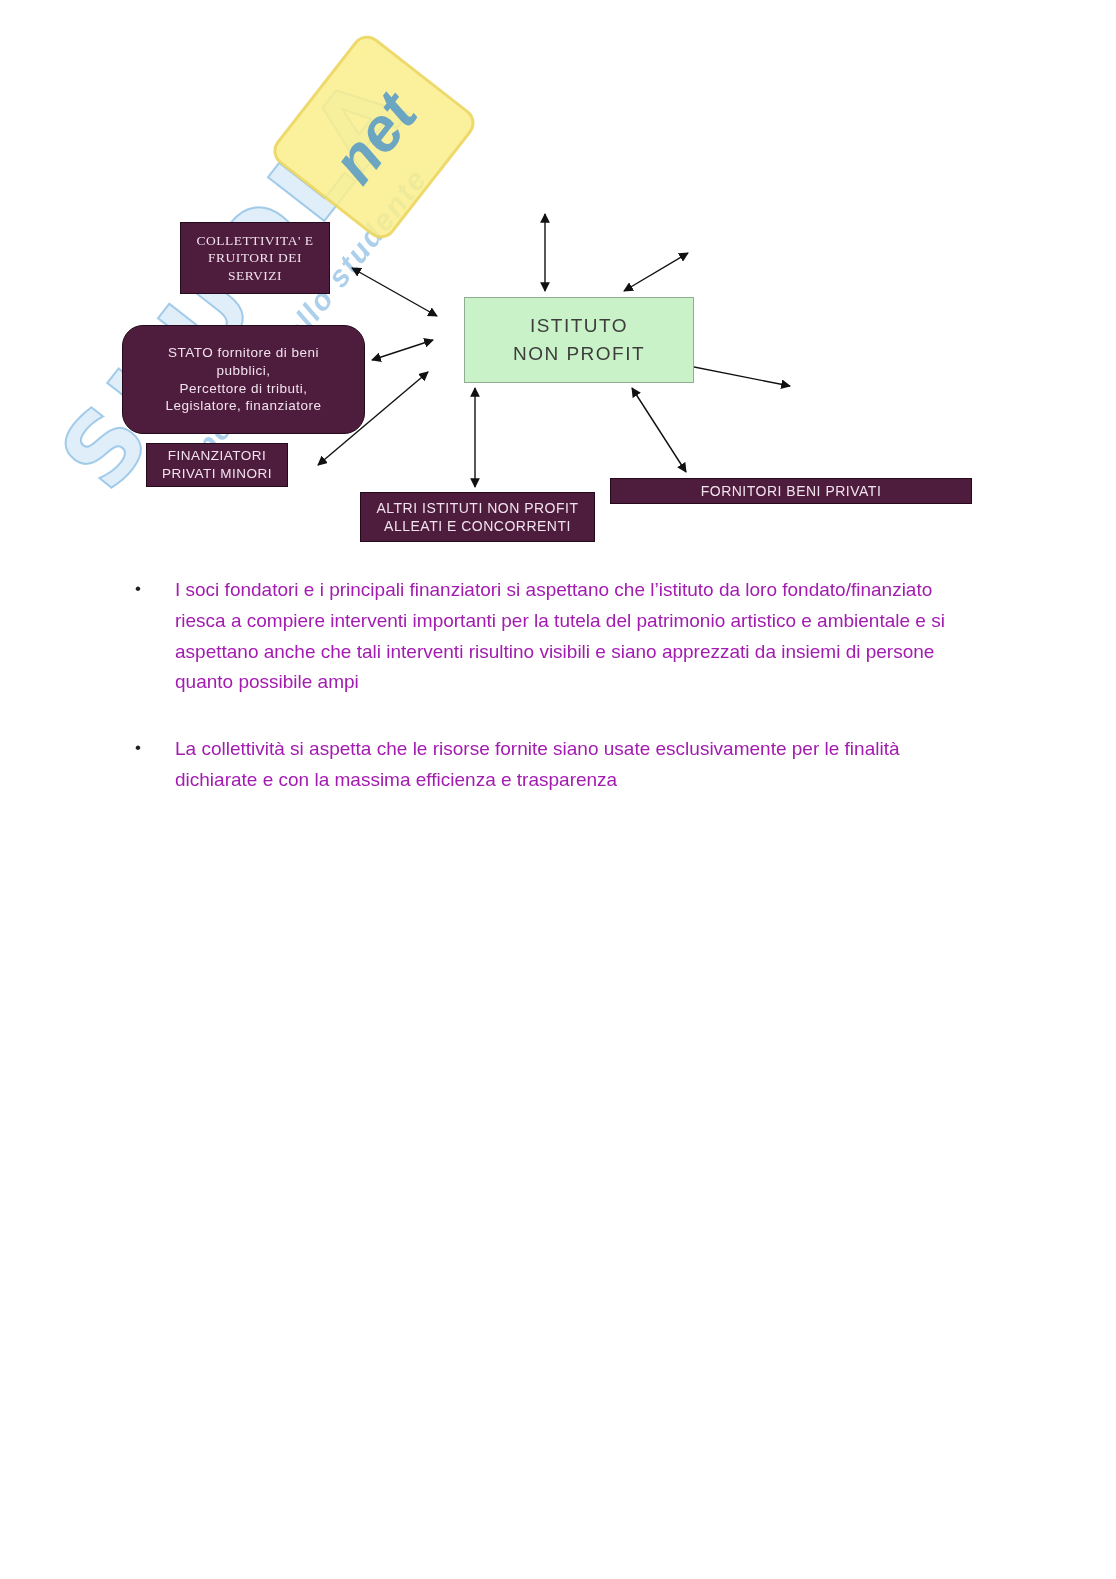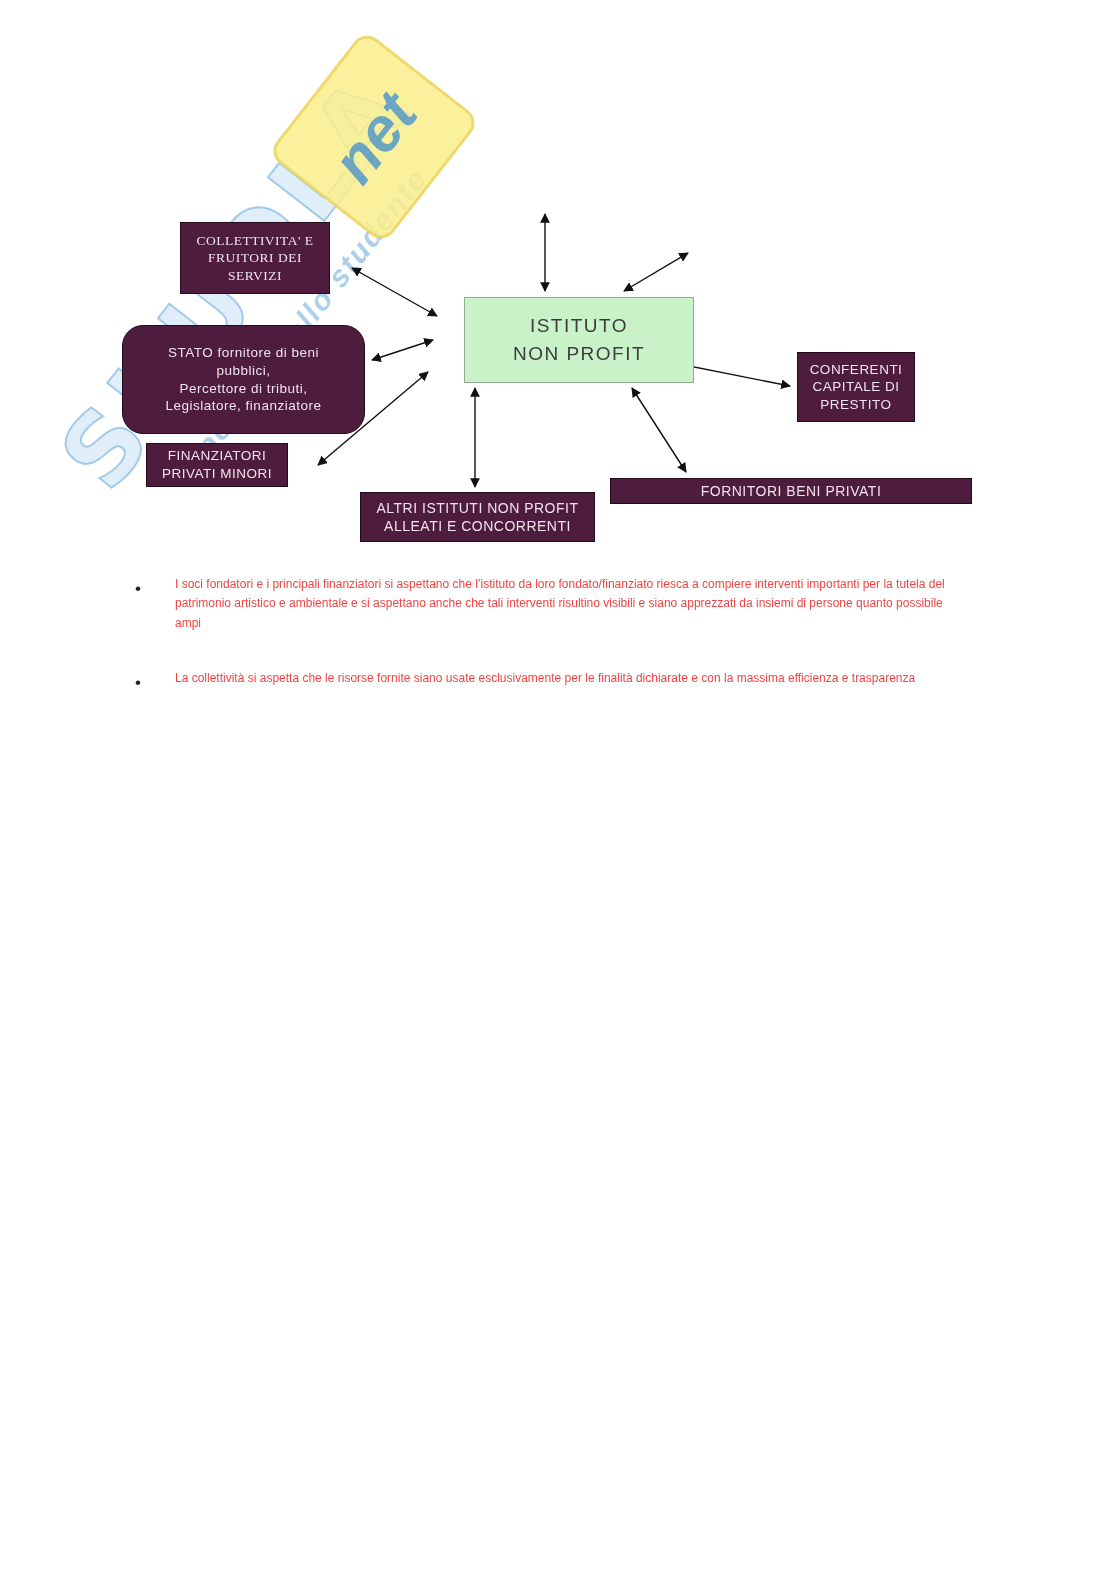--- a/index.html
+++ b/index.html
@@ -72,21 +72,21 @@
     text-align:center; white-space:pre-line;
   }
 
   
   .bullets { position:absolute; left:135px; top:575px; width:835px; z-index:1; }
   .bullet-item { display:flex; margin-bottom:36px; }
   .bullet-marker {
     width:40px; flex:0 0 40px; font-size:17px; line-height:1.62; color:#1f1f1f;
   }
   .bullet-text {
-    flex:1; font-size:12px; line-height:1.62; color:#ef4444;
+    flex:1; font-size:19px; line-height:1.62; color:#a21caf;
   }
 </style>
 </head>
 <body>
 
 <div class="page">
 
   <div class="watermark">
     <div class="wm-rotated">
       <div class="wm-brand">SKUOLA</div>
@@ -119,23 +119,20 @@
 FRUITORI DEI
 SERVIZI</div>
     <div class="node node-stato">STATO fornitore di beni
 pubblici,
 Percettore di tributi,
 Legislatore, finanziatore</div>
     <div class="node node-finanziatori">FINANZIATORI
 PRIVATI MINORI</div>
     <div class="node node-altri">ALTRI ISTITUTI NON PROFIT
 ALLEATI E CONCORRENTI</div>
-    <div class="node node-conferenti">CONFERENTI
-CAPITALE DI
-PRESTITO</div>
     <div class="node node-fornitori">FORNITORI BENI PRIVATI</div>
 
     <div class="center-node">ISTITUTO
 NON PROFIT</div>
   </div>
 
   <div class="bullets">
     <div class="bullet-item">
       <div class="bullet-marker">•</div>
       <div class="bullet-text">I soci fondatori e i principali finanziatori si aspettano che l’istituto da loro fondato/finanziato riesca a compiere interventi importanti per la tutela del patrimonio artistico e ambientale e si aspettano anche che tali interventi risultino visibili e siano apprezzati da insiemi di persone quanto possibile ampi</div>

